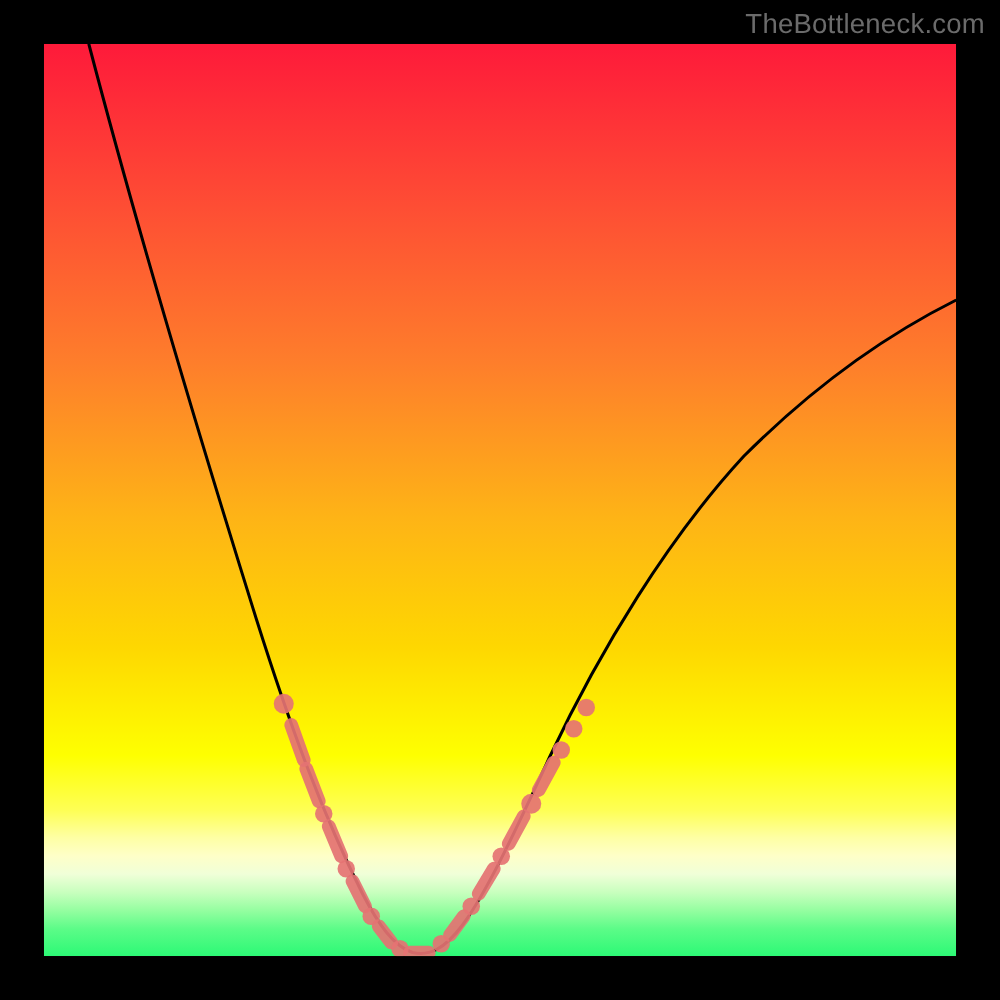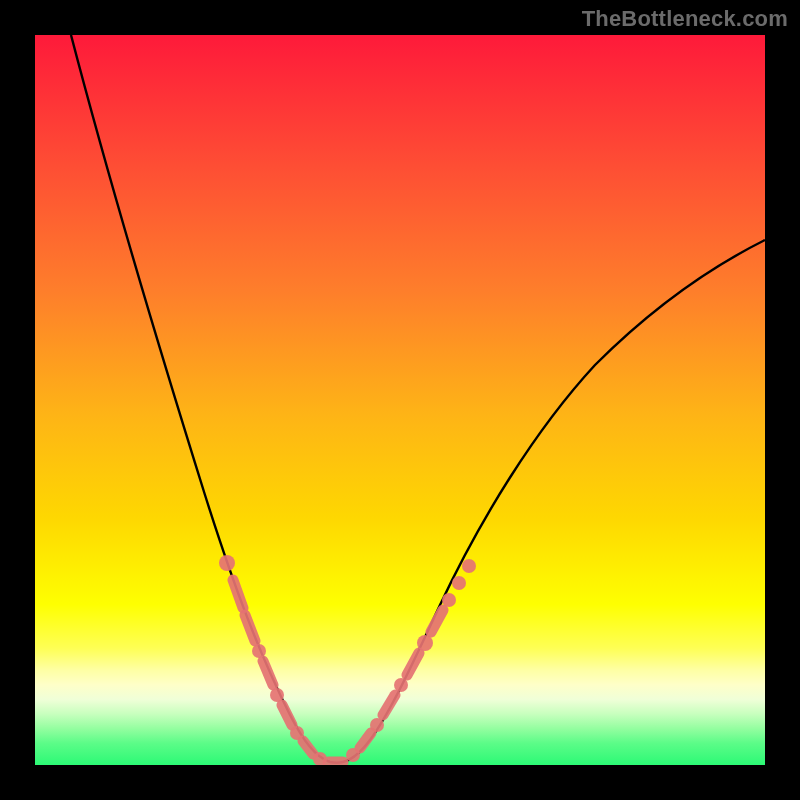--- a/index.html
+++ b/index.html
@@ -33,21 +33,21 @@
     position: absolute;
     inset: 0;
     width: 100%;
     height: 100%;
   }
   .watermark {
     position: absolute;
     top: 6px;
     right: 12px;
     font-size: 22px;
-    font-weight: 700;
+    font-weight: 400;
     color: #6b6b6b;
     letter-spacing: 0.2px;
   }
   .dot {
     fill: #e57373;
     opacity: 0.92;
   }
   .dash {
     stroke: #e57373;
     stroke-width: 11;

